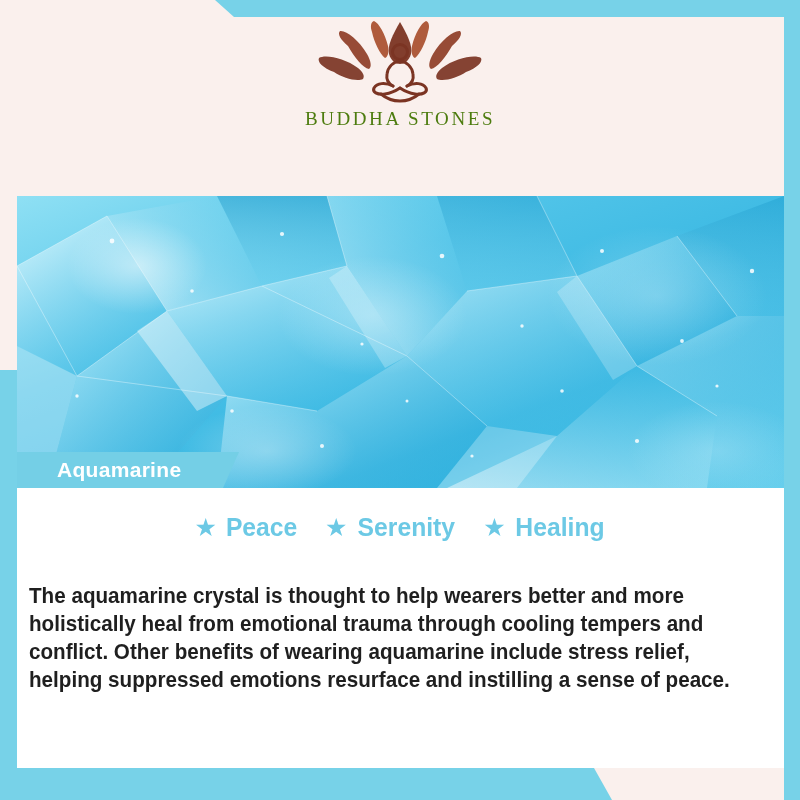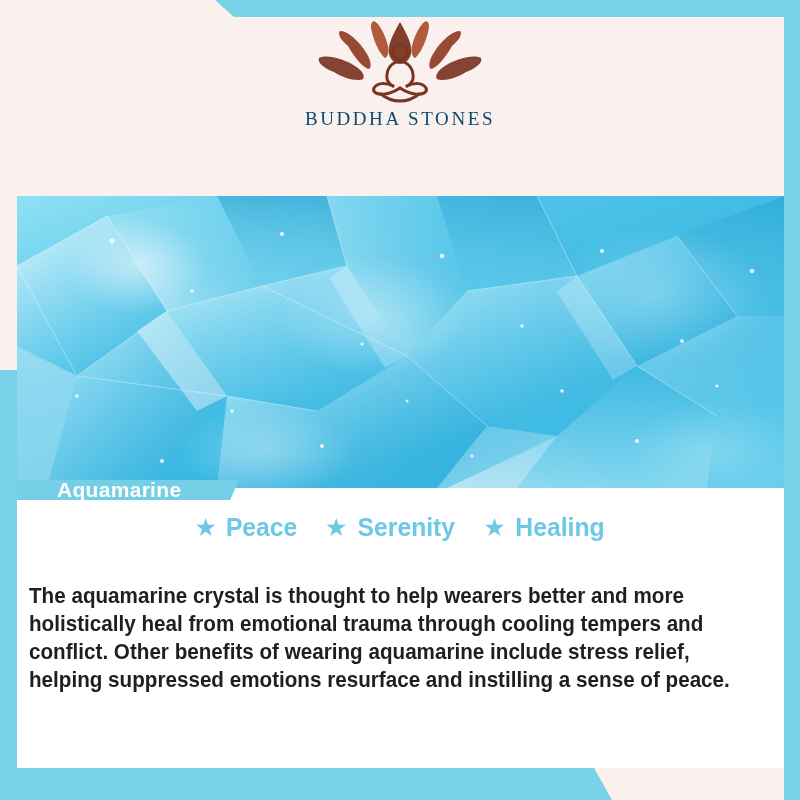--- a/index.html
+++ b/index.html
@@ -93,21 +93,21 @@
     margin: 0 auto;
     width: 170px;
     height: 84px;
   }
   .logo-word {
     display: block;
     margin: 4px auto 0 auto;
     font-family: "Liberation Serif", serif;
     font-size: 19px;
     letter-spacing: 2.6px;
-    color: #0c4a6e;
+    color: #4d7c0f;
     font-weight: 400;
   }
 
   
   .title-banner {
     position: absolute;
     left: 168px;
     top: 141px;
     width: 456px;
     height: 49px;
@@ -137,23 +137,23 @@
     overflow: hidden;
     z-index: 2;
     background: #59c6ea;
   }
   .hero-svg { display:block; width:767px; height:292px; }
 
   
   .stone-label {
     position: absolute;
     left: 17px;
-    top: 480px;
+    top: 452px;
     width: 222px;
-    height: 20px;
+    height: 36px;
     background: #74cfe6;
     clip-path: polygon(0 0, 222px 0, 206px 36px, 0 36px);
     z-index: 7;
     display: flex;
     align-items: center;
   }
   .stone-label span {
     margin-left: 40px;
     color: #ffffff;
     font-size: 21px;

